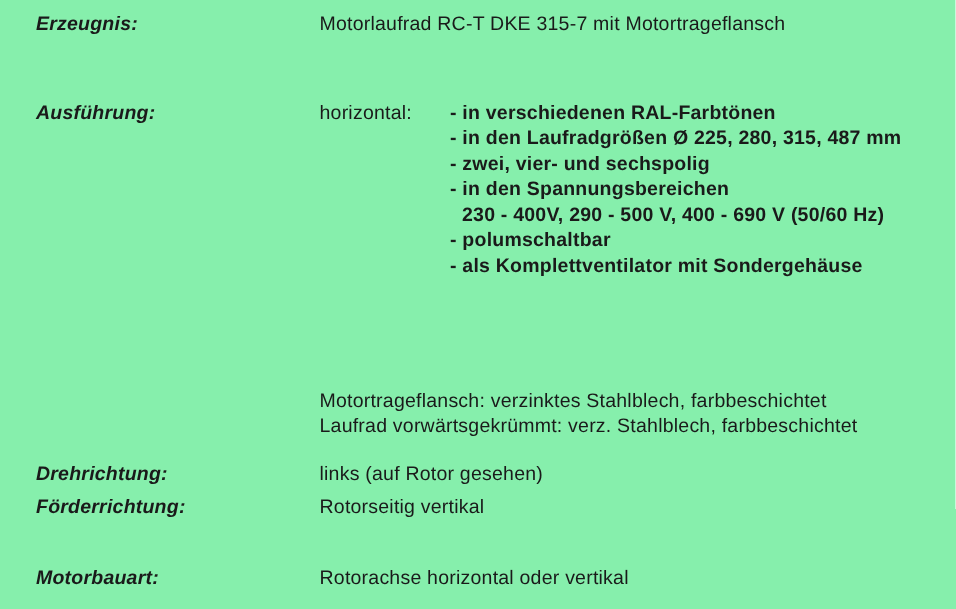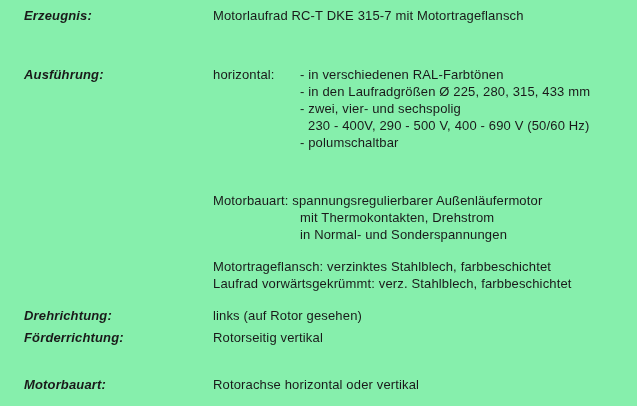--- a/index.html
+++ b/index.html
@@ -13,21 +13,21 @@
     letter-spacing: 0.15px;
     color: #1a1a1a;
     overflow: hidden;
   }
   .page { position: relative; width: 637px; height: 406px; background: #86efac; }
   .abs { position: absolute; white-space: nowrap; }
   .label { font-weight: 700; font-style: italic; left: 24px; }
 
   
   .col-value   { left: 213px; }
-  .col-bullets { left: 300px; }
+  .col-bullets { left: 300px; font-weight: bold; }
 
   
   .r-erzeugnis      { top: 7px; }
   .r-ausfuehrung    { top: 56px; margin-top: 10px; }
   .r-motorbauart    { top: 192px; }
   .r-material       { top: 258px; }
   .r-drehrichtung   { top: 307px; }
   .r-foerder        { top: 329px; }
   .r-einbaulage     { top: 376px; }
 
@@ -41,31 +41,28 @@
 <div class="page">
 
   <div class="abs label r-erzeugnis">Erzeugnis:</div>
   <div class="abs col-value r-erzeugnis">Motorlaufrad RC-T DKE 315-7 mit Motortrageflansch</div>
 
   <div class="abs label r-ausfuehrung">Ausführung:</div>
   <div class="abs col-value r-ausfuehrung">horizontal:</div>
 
   <div class="abs col-bullets r-ausfuehrung">
     <div class="line">- in verschiedenen RAL-Farbtönen</div>
-    <div class="line">- in den Laufradgrößen Ø 225, 280, 315, 433 mm</div>
+    <div class="line">- in den Laufradgrößen Ø 225, 280, 315, 487 mm</div>
     <div class="line">- zwei, vier- und sechspolig</div>
+    <div class="line">- in den Spannungsbereichen</div>
     <div class="line cont">230 - 400V, 290 - 500 V, 400 - 690 V (50/60 Hz)</div>
     <div class="line">- polumschaltbar</div>
+    <div class="line">- als Komplettventilator mit Sondergehäuse</div>
   </div>
 
-  <div class="abs col-value r-motorbauart">
-    <div class="line">Motorbauart: spannungsregulierbarer Außenläufermotor</div>
-    <div class="line hang">mit Thermokontakten, Drehstrom</div>
-    <div class="line hang">in Normal- und Sonderspannungen</div>
-  </div>
 
   <div class="abs label r-drehrichtung">Drehrichtung:</div>
 
   <div class="abs col-value r-material">
     <div class="line">Motortrageflansch: verzinktes Stahlblech, farbbeschichtet</div>
     <div class="line">Laufrad vorwärtsgekrümmt: verz. Stahlblech, farbbeschichtet</div>
   </div>
   <div class="abs col-value r-drehrichtung">links (auf Rotor gesehen)</div>
 
   <div class="abs label r-foerder">Förderrichtung:</div>

